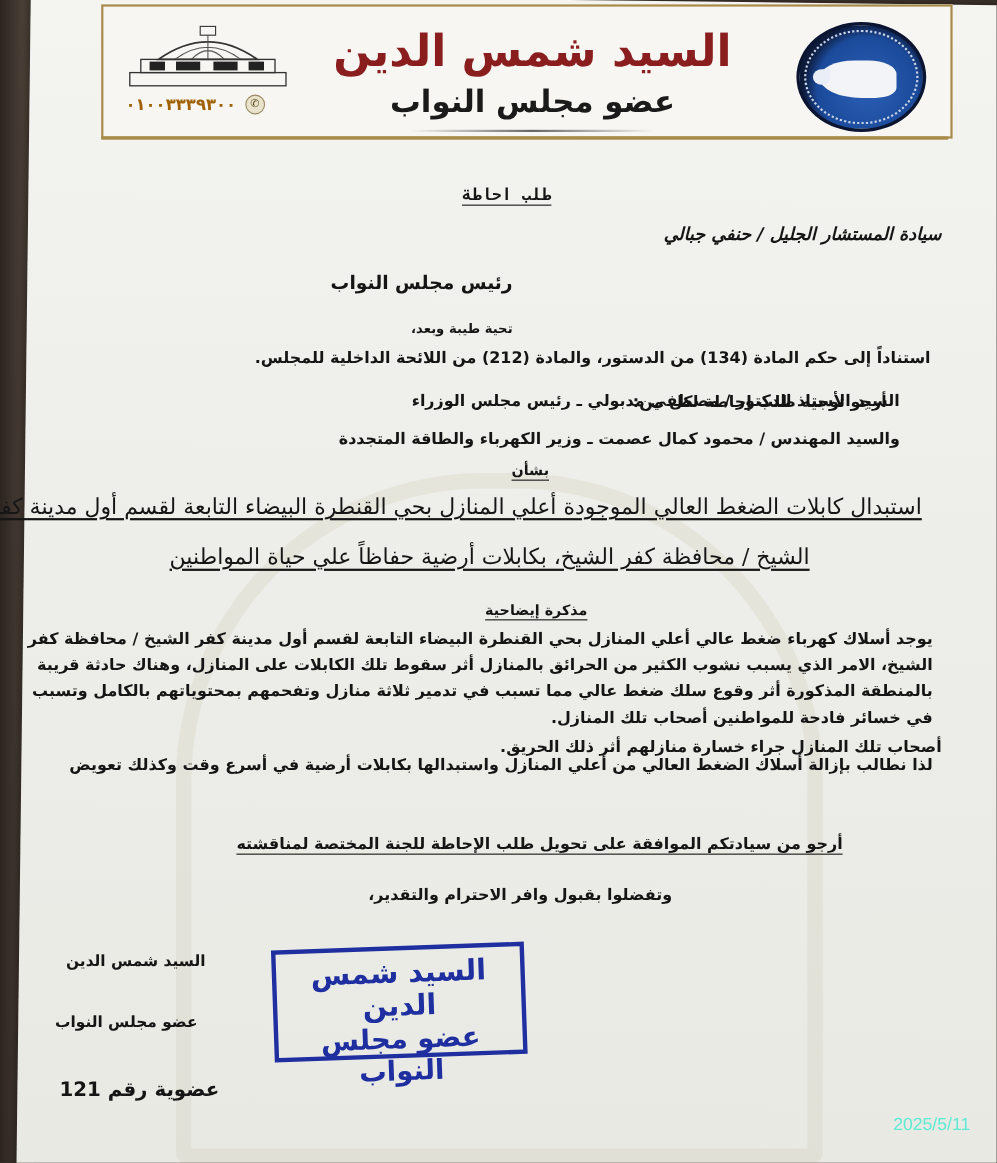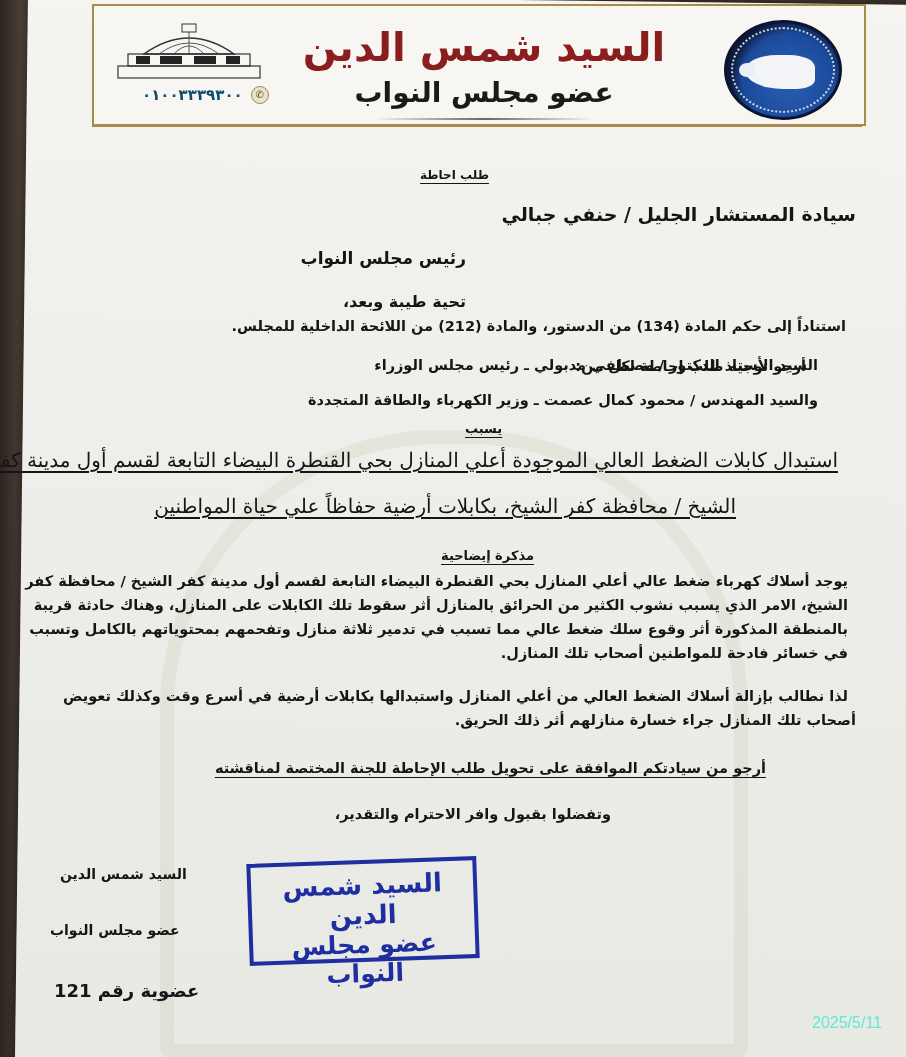--- a/index.html
+++ b/index.html
@@ -7,21 +7,21 @@
   .paper{position:absolute;left:28px;top:-6px;width:900px;height:1080px;background:linear-gradient(180deg,#f4f4f1 0%,#eeeeea 40%,#e9e9e4 100%);transform:rotate(0.7deg);transform-origin:top left;box-shadow:-3px 0 6px rgba(0,0,0,.4);}
   .paper-left{position:absolute;left:0;top:0;width:30px;height:1057px;background:linear-gradient(90deg,#2b2420,#5a4c42);}
   .header{position:absolute;left:92px;top:4px;width:770px;height:118px;border:2px solid #a88a4a;background:#f7f6f2;}
   .header-rule{position:absolute;left:92px;top:124px;width:770px;height:3px;background:#a88a4a;}
   .logo-eagle{position:absolute;right:22px;top:14px;width:112px;height:94px;border-radius:50%;background:radial-gradient(circle at 55% 60%,#2b5fb6 0%,#1b4a9a 55%,#0d1a3a 70%);border:3px solid #0b1531;overflow:hidden;}
   .logo-eagle .head{position:absolute;left:18px;top:32px;width:70px;height:34px;background:#f2f4f8;border-radius:50% 40% 30% 60%;}
   .logo-eagle .beak{position:absolute;left:12px;top:40px;width:16px;height:14px;background:#e9eef7;border-radius:50% 0 50% 50%;}
   .logo-eagle .dots{position:absolute;inset:4px;border-radius:50%;border:2px dotted #c9d4ea;}
   .parliament{position:absolute;left:20px;top:14px;width:150px;height:62px;}
   .phone-row{position:absolute;left:20px;top:80px;display:flex;align-items:center;gap:8px;direction:ltr;}
-  .phone-num{font-family:"DejaVu Sans",sans-serif;font-weight:bold;font-size:15px;color:#0c4a6e;letter-spacing:1px;margin-left:28px;}
+  .phone-num{font-family:"DejaVu Sans",sans-serif;font-weight:bold;font-size:15px;color:#a16207;letter-spacing:1px;}
   .phone-icon{width:16px;height:16px;border-radius:50%;border:1px solid #9a8a60;background:#e9e3cc;font-size:10px;line-height:16px;text-align:center;color:#5a4a20;}
   .hdr-name{position:absolute;left:180px;top:18px;width:420px;text-align:center;direction:rtl;font-family:"DejaVu Sans",sans-serif;font-weight:bold;font-size:40px;color:#8a1e1e;letter-spacing:-1px;}
   .hdr-title{position:absolute;left:180px;top:70px;width:420px;text-align:center;direction:rtl;font-family:"DejaVu Sans",sans-serif;font-weight:bold;font-size:28px;color:#1a1a1a;}
   .hdr-underline{position:absolute;left:280px;top:112px;width:220px;height:2px;background:linear-gradient(90deg,transparent,#666,transparent);}
   .txt{position:absolute;direction:rtl;font-family:"DejaVu Sans",sans-serif;color:#151515;font-weight:bold;white-space:nowrap;}
   .ul{text-decoration:underline;text-underline-offset:4px;}
   .body-line{font-size:14.5px;}
   .subject{font-family:"DejaVu Serif",serif;font-size:20px;font-weight:normal;}
   .watermark{position:absolute;left:160px;top:430px;width:560px;height:600px;opacity:.08;border:14px solid #8a7a40;border-radius:280px 280px 10px 10px;}
   .stamp{position:absolute;left:248px;top:860px;width:222px;height:94px;border:4px solid #1f2fa0;transform:rotate(-2deg);color:#1f2fa0;direction:rtl;text-align:center;font-family:"DejaVu Sans",sans-serif;font-weight:bold;}
@@ -58,43 +58,43 @@
   <div class="logo-eagle">
     <div class="dots"></div>
       <div class="head"></div>
       <div class="beak"></div>
   </div>
 </div>
 <div class="header-rule"></div>
 
 <div class="watermark"></div>
 
-<div class="txt ul" style="left:420px;top:168px;font-size:12px;">طلب احاطة</div>
-<div class="txt" style="right:50px;top:203px;font-size:19px;">سيادة المستشار الجليل / حنفي جبالي</div>
+<div class="txt ul" style="left:420px;top:168px;font-size:15px;font-family:Liberation Mono, monospace;">طلب احاطة</div>
+<div class="txt" style="right:50px;top:203px;font-size:16px;font-style:italic;">سيادة المستشار الجليل / حنفي جبالي</div>
 <div class="txt" style="right:440px;top:248px;font-size:17px;">رئيس مجلس النواب</div>
-<div class="txt" style="right:440px;top:292px;font-size:16px;">تحية طيبة وبعد،</div>
+<div class="txt" style="right:440px;top:292px;font-size:12px;">تحية طيبة وبعد،</div>
 
 <div class="txt body-line" style="right:60px;top:318px;">استناداً إلى حكم المادة (134) من الدستور، والمادة (212) من اللائحة الداخلية للمجلس.</div>
 <div class="txt body-line" style="right:100px;top:338px;margin-top:20px;">أرجو توجيه طلب إحاطة لكل من:</div>
 <div class="txt body-line" style="right:88px;top:357px;">السيد الأستاذ الدكتور / مصطفي مدبولي ـ رئيس مجلس الوزراء</div>
 <div class="txt body-line" style="right:88px;top:378px;margin-top:14px;">والسيد المهندس / محمود كمال عصمت ـ وزير الكهرباء والطاقة المتجددة</div>
 <div class="txt body-line" style="right:88px;top:398px;"></div>
-<div class="txt ul" style="left:465px;top:421px;font-size:13px;">يسبب</div>
+<div class="txt ul" style="left:465px;top:421px;font-size:13px;">بشأن</div>
 
 <div class="txt subject ul" style="right:68px;top:448px;">استبدال كابلات الضغط العالي الموجودة أعلي المنازل بحي القنطرة البيضاء التابعة لقسم أول مدينة كفر</div>
 <div class="txt subject ul" style="right:170px;top:494px;">الشيخ / محافظة كفر الشيخ، بكابلات أرضية حفاظاً علي حياة المواطنين</div>
 
 <div class="txt ul" style="left:400px;top:548px;font-size:13px;margin-left:41px;">مذكرة إيضاحية</div>
 <div class="txt body-line" style="right:58px;top:573px;margin-left:25px;">يوجد أسلاك كهرباء ضغط عالي أعلي المنازل بحي القنطرة البيضاء التابعة لقسم أول مدينة كفر الشيخ / محافظة كفر</div>
 <div class="txt body-line" style="right:58px;top:597px;">الشيخ، الامر الذي يسبب نشوب الكثير من الحرائق بالمنازل أثر سقوط تلك الكابلات على المنازل، وهناك حادثة قريبة</div>
 <div class="txt body-line" style="right:58px;top:621px;">بالمنطقة المذكورة أثر وقوع سلك ضغط عالي مما تسبب في تدمير ثلاثة منازل وتفحمهم بمحتوياتهم بالكامل وتسبب</div>
 <div class="txt body-line" style="right:58px;top:645px;">في خسائر فادحة للمواطنين أصحاب تلك المنازل.</div>
 
 <div class="txt body-line" style="right:58px;top:688px;">لذا نطالب بإزالة أسلاك الضغط العالي من أعلي المنازل واستبدالها بكابلات أرضية في أسرع وقت وكذلك تعويض</div>
-<div class="txt body-line" style="right:50px;top:712px;">أصحاب تلك المنازل جراء خسارة منازلهم أثر ذلك الحريق.</div>
+<div class="txt body-line" style="right:50px;top:672px;">أصحاب تلك المنازل جراء خسارة منازلهم أثر ذلك الحريق.</div>
 
 <div class="txt body-line ul" style="right:140px;top:760px;">أرجو من سيادتكم الموافقة على تحويل طلب الإحاطة للجنة المختصة لمناقشته</div>
 <div class="txt body-line" style="right:295px;top:806px;">وتفضلوا بقبول وافر الاحترام والتقدير،</div>
 
 <div class="txt" style="left:60px;top:866px;font-size:14px;">السيد شمس الدين</div>
 <div class="txt" style="left:50px;top:922px;font-size:14px;">عضو مجلس النواب</div>
 <div class="txt" style="left:54px;top:980px;font-size:18px;">عضوية رقم 121</div>
 
 <div class="stamp">
   <div class="l1">السيد شمس الدين</div>

